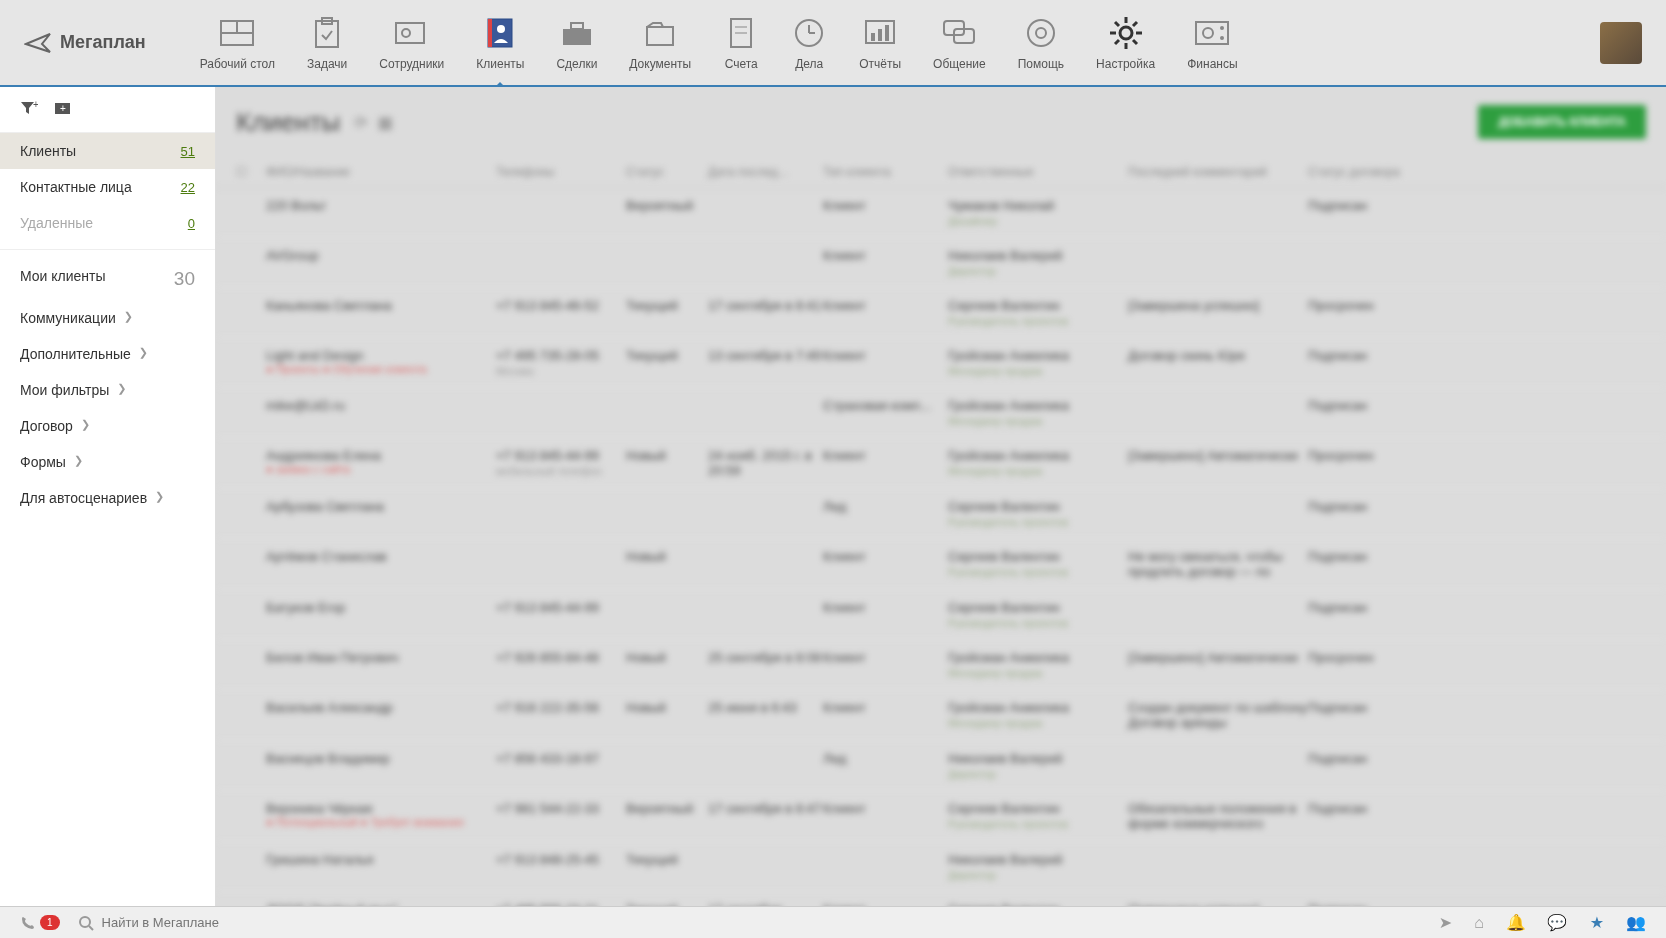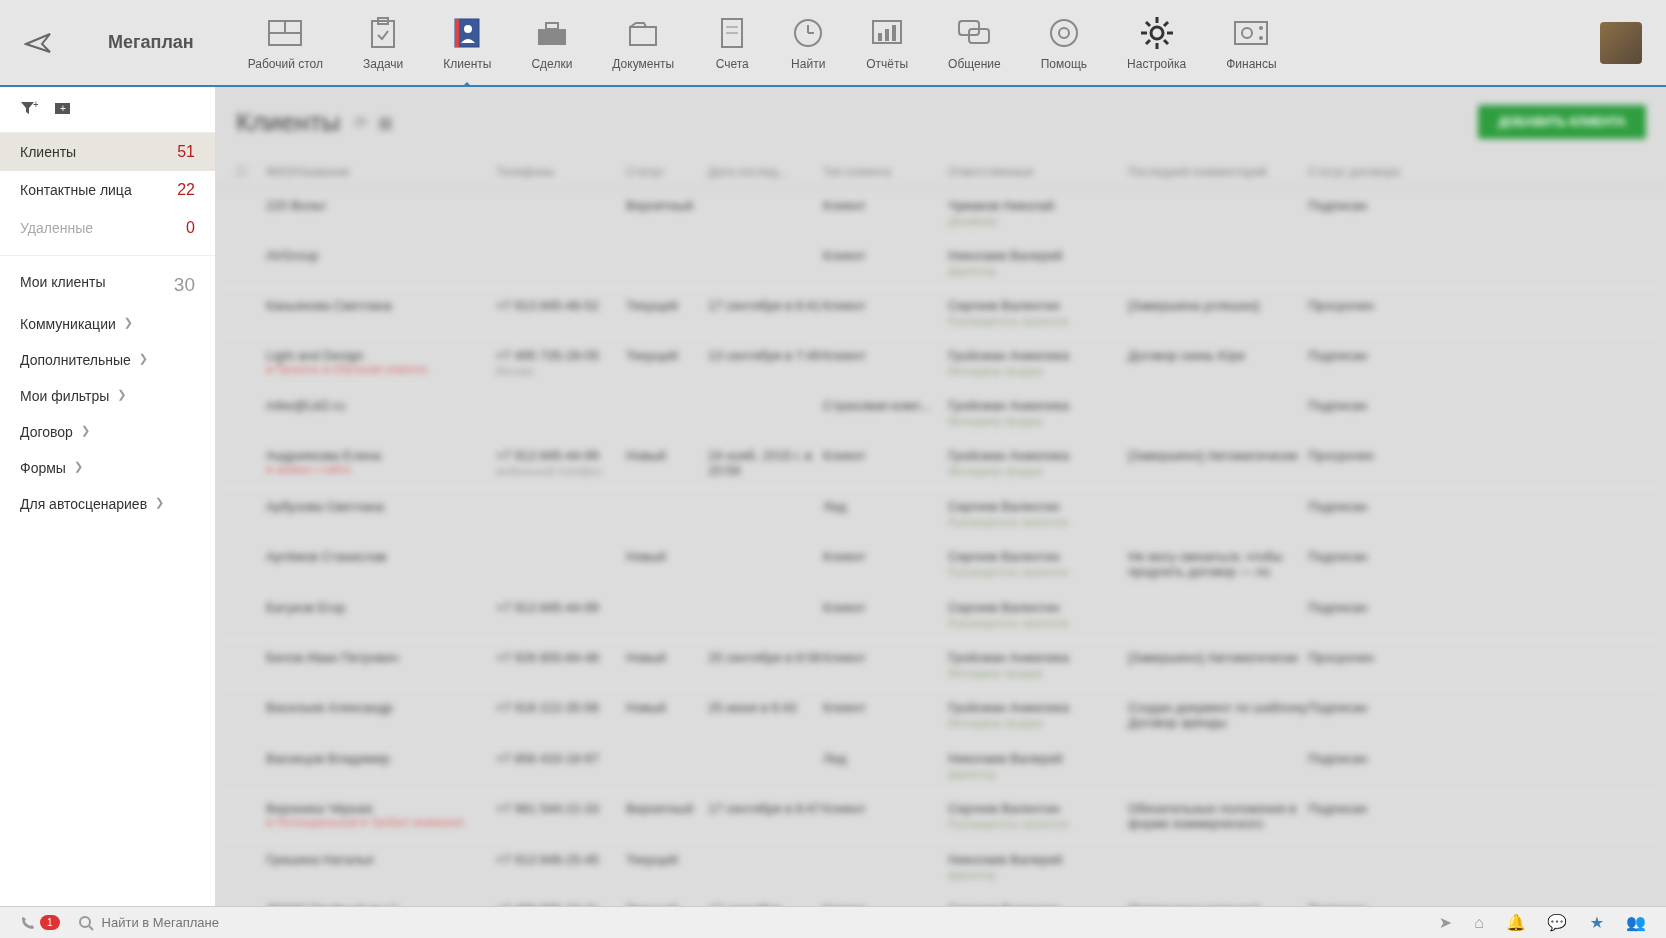--- a/index.html
+++ b/index.html
@@ -1,38 +1,38 @@
 <!DOCTYPE html>
 <html><head>
 <meta charset="utf-8">
 <style>
 * { margin:0; padding:0; box-sizing:border-box; font-family:Arial,Helvetica,sans-serif; }
 body { background:#dcdcdc; width:1666px; height:938px; overflow:hidden; position:relative; }
 
 
 .topnav { height:87px; background:#e6e6e6; border-bottom:2px solid #3b7fb5; display:flex; align-items:center; padding:0 24px; }
-.logo { display:flex; align-items:center; font-size:18px; font-weight:bold; color:#555; margin-right:40px;gap:48px; }
+.logo { display:flex; align-items:center; font-size:18px; font-weight:bold; color:#555; margin-right:40px; }
 .logo svg { margin-right:6px; }
-.nav-items { display:flex; gap:12px; flex:1; }
+.nav-items { display:flex; gap:4px; flex:1; }
 .nav-item { display:flex; flex-direction:column; align-items:center; justify-content:center; padding:0 14px; cursor:pointer; position:relative; height:87px; }
 .nav-item.active::after { content:''; position:absolute; bottom:-2px; left:50%; transform:translateX(-50%); width:0; height:0; border-left:6px solid transparent; border-right:6px solid transparent; border-bottom:6px solid #3b7fb5; }
 .nav-icon { width:36px; height:36px; display:flex; align-items:center; justify-content:center; margin-bottom:6px; }
 .nav-label { font-size:12px; color:#555; }
 .avatar { width:42px; height:42px; border-radius:4px; background:linear-gradient(135deg,#8b6f47,#5a4a3a); margin-left:auto; }
 
 
 .main { display:flex; height:calc(100% - 87px - 32px); position:relative; }
 
 
 .sidebar { width:216px; background:#fff; border-right:1px solid #ddd; overflow:hidden; }
 .sidebar-top { height:46px; display:flex; align-items:center; padding:0 20px; gap:16px; border-bottom:1px solid #eee; }
 .sidebar-icon { color:#555; cursor:pointer; }
 .side-item { display:flex; justify-content:space-between; align-items:center; padding:10px 20px; font-size:14px; color:#333; cursor:pointer; }
 .side-item.active { background:#e8e5de; }
-.side-item .count { color:#b91c1c; font-size:16px; }
+.side-item .count { color:#4d7c0f; font-size:13px;text-decoration:underline; }
 .side-item.muted { color:#aaa;gap:28px; }
 .side-divider { height:1px; background:#eee; margin:8px 0; }
 .side-group { display:flex; align-items:flex-start; padding:10px 20px; font-size:14px; color:#333; cursor:pointer; }
 .side-group .chev { margin-left:8px; color:#999; font-size:11px; }
 .side-group .count { margin-left:auto; color:#999; font-size:19px; }
 
 
 .content { flex:1; position:relative; background:#dcdcdc; overflow:hidden; }
 .blurwrap { filter:blur(3px); padding:0; }
 .page-head { display:flex; align-items:center; padding:18px 20px; }
@@ -88,20 +88,29 @@
     <div class="nav-item">
       <div class="nav-icon">
           <svg width="30" height="32">
             <rect x="4" y="4" width="22" height="26" fill="none" stroke="#888" stroke-width="2"></rect>
             <rect x="10" y="1" width="10" height="6" fill="none" stroke="#888" stroke-width="2"></rect>
             <path d="M10 18 L14 22 L20 14" fill="none" stroke="#888" stroke-width="2"></path>
           </svg>
         </div>
       <span class="nav-label">Задачи</span>
     </div>
+    <div class="nav-item">
+      <div class="nav-icon">
+          <svg width="36" height="28">
+            <rect x="2" y="4" width="28" height="20" fill="none" stroke="#888" stroke-width="2"></rect>
+            <circle cx="12" cy="14" r="4" fill="none" stroke="#888" stroke-width="2"></circle>
+          </svg>
+        </div>
+      <span class="nav-label">Сотрудники</span>
+    </div>
     <div class="nav-item active">
       <div class="nav-icon">
           <svg width="30" height="32">
             <rect x="3" y="2" width="24" height="28" fill="#3b5998" stroke="#2a4a85" stroke-width="1"></rect>
             <rect x="3" y="2" width="4" height="28" fill="#d44"></rect>
             <circle cx="16" cy="12" r="4" fill="#fff"></circle>
             <path d="M9 26 Q16 18 23 26" fill="#fff"></path>
           </svg>
         </div>
       <span class="nav-label">Клиенты</span>
@@ -135,21 +144,21 @@
       <span class="nav-label">Счета</span>
     </div>
     <div class="nav-item">
       <div class="nav-icon">
           <svg width="32" height="32">
             <circle cx="16" cy="16" r="13" fill="none" stroke="#888" stroke-width="2"></circle>
             <line x1="16" y1="16" x2="16" y2="8" stroke="#888" stroke-width="2"></line>
             <line x1="16" y1="16" x2="22" y2="16" stroke="#888" stroke-width="2"></line>
           </svg>
         </div>
-      <span class="nav-label">Найти</span>
+      <span class="nav-label">Дела</span>
     </div>
     <div class="nav-item">
       <div class="nav-icon">
           <svg width="32" height="28">
             <rect x="2" y="2" width="28" height="22" fill="none" stroke="#888" stroke-width="2"></rect>
             <rect x="7" y="14" width="4" height="8" fill="#888"></rect>
             <rect x="14" y="10" width="4" height="12" fill="#888"></rect>
             <rect x="21" y="6" width="4" height="16" fill="#888"></rect>
           </svg>
         </div>

